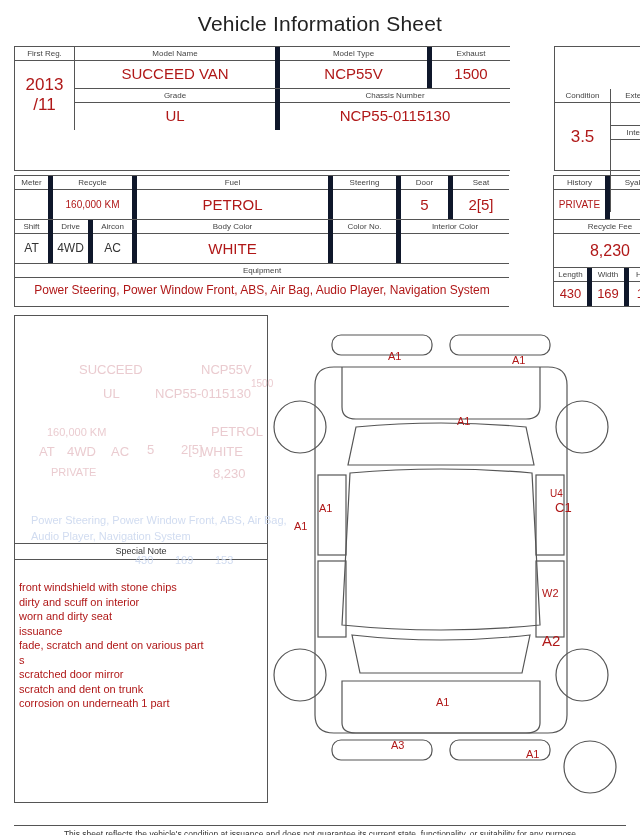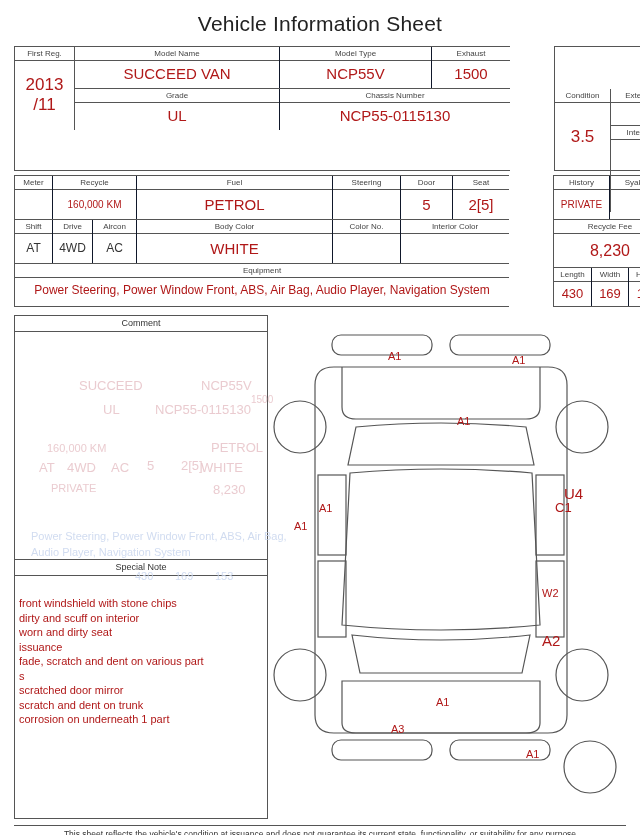--- a/index.html
+++ b/index.html
@@ -28,21 +28,21 @@
     padding-top: 12px;
     padding-bottom: 10px;
     letter-spacing: 0.2px;
   }
   .row {
     display: flex;
     border-bottom: 1px solid #555;
     box-sizing: border-box;
   }
   .cell {
-    border-right: 1px solid #0f172a;
+    border-right: 5px solid #0f172a;
     box-sizing: border-box;
     display: flex;
     flex-direction: column;
     justify-content: center;
     overflow: hidden;
   }
   .cell:last-child { border-right: none; }
   .hdr {
     font-size: 8px;
     color: #444;
@@ -319,21 +319,20 @@
         </div>
       </div>
     </div>
   </div>
 
   <div class="lower">
 
     <div class="comment-col">
 
       <div class="box">
-        <div class="box-title">Comment</div>
         <div class="comment-body">
           <div class="wm red" style="left:64px; top:46px;">SUCCEED</div>
           <div class="wm red" style="left:186px;top:46px;">NCP55V</div>
           <div class="wm red" style="left:236px;top:62px; font-size:10px;">1500</div>
           <div class="wm red" style="left:88px; top:70px;">UL</div>
           <div class="wm red" style="left:140px;top:70px;">NCP55-0115130</div>
           <div class="wm red" style="left:32px; top:110px;font-size:11px;">160,000 KM</div>
           <div class="wm red" style="left:196px;top:108px;">PETROL</div>
           <div class="wm red" style="left:132px;top:126px;">5</div>
           <div class="wm red" style="left:166px;top:126px;">2[5]</div>
@@ -403,25 +402,25 @@
         </g>
       </svg>
 
       
       <div id="diagram-marks">
           <div style="position: absolute; left: 116px; top: 35px; color: rgb(176, 24, 24); font-size: 11px; line-height: 12px; white-space: nowrap;">A1</div>
           <div style="position: absolute; left: 240px; top: 39px; color: rgb(176, 24, 24); font-size: 11px; line-height: 12px; white-space: nowrap;">A1</div>
           <div style="position: absolute; left: 185px; top: 100px; color: rgb(176, 24, 24); font-size: 11px; line-height: 12px; white-space: nowrap;">A1</div>
           <div style="position: absolute; left: 47px; top: 187px; color: rgb(176, 24, 24); font-size: 11px; line-height: 12px; white-space: nowrap;">A1</div>
           <div style="position: absolute; left: 22px; top: 205px; color: rgb(176, 24, 24); font-size: 11px; line-height: 12px; white-space: nowrap;">A1</div>
-          <div style="position: absolute; left: 267px; top: 173px; color: rgb(176, 24, 24); font-size: 15px; line-height: 12px; white-space: nowrap; padding-left: 25px;">U4</div>
+          <div style="position: absolute; left: 253px; top: 173px; color: rgb(176, 24, 24); font-size: 10px; line-height: 12px; white-space: nowrap; padding-left: 25px;">U4</div>
           <div style="position: absolute; left: 283px; top: 187px; color: rgb(176, 24, 24); font-size: 13px; line-height: 12px; white-space: nowrap;">C1</div>
           <div style="position: absolute; left: 270px; top: 272px; color: rgb(176, 24, 24); font-size: 11px; line-height: 12px; white-space: nowrap;">W2</div>
           <div style="position: absolute; left: 270px; top: 320px; color: rgb(176, 24, 24); font-size: 15px; line-height: 12px; white-space: nowrap;">A2</div>
           <div style="position: absolute; left: 164px; top: 381px; color: rgb(176, 24, 24); font-size: 11px; line-height: 12px; white-space: nowrap;">A1</div>
-          <div style="position: absolute; left: 119px; top: 408px; color: rgb(176, 24, 24); font-size: 11px; line-height: 12px; white-space: nowrap;">A3</div>
+          <div style="position: absolute; left: 119px; top: 424px; color: rgb(176, 24, 24); font-size: 11px; line-height: 12px; white-space: nowrap;">A3</div>
           <div style="position: absolute; left: 254px; top: 433px; color: rgb(176, 24, 24); font-size: 11px; line-height: 12px; white-space: nowrap;">A1</div>
         </div>
     </div>
   </div>
 
   <div class="footer-note">This sheet reflects the vehicle's condition at issuance and does not guarantee its current state, functionality, or suitability for any purpose</div>
 </div>
 
 </body></html>

